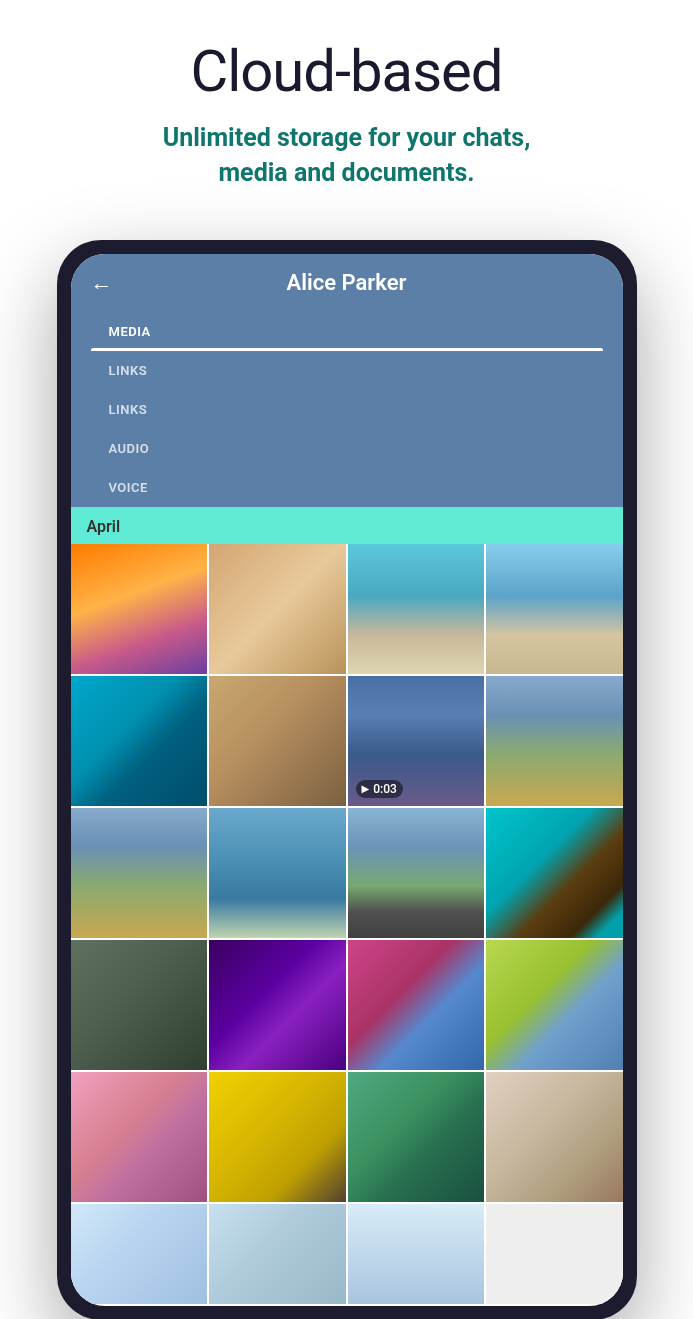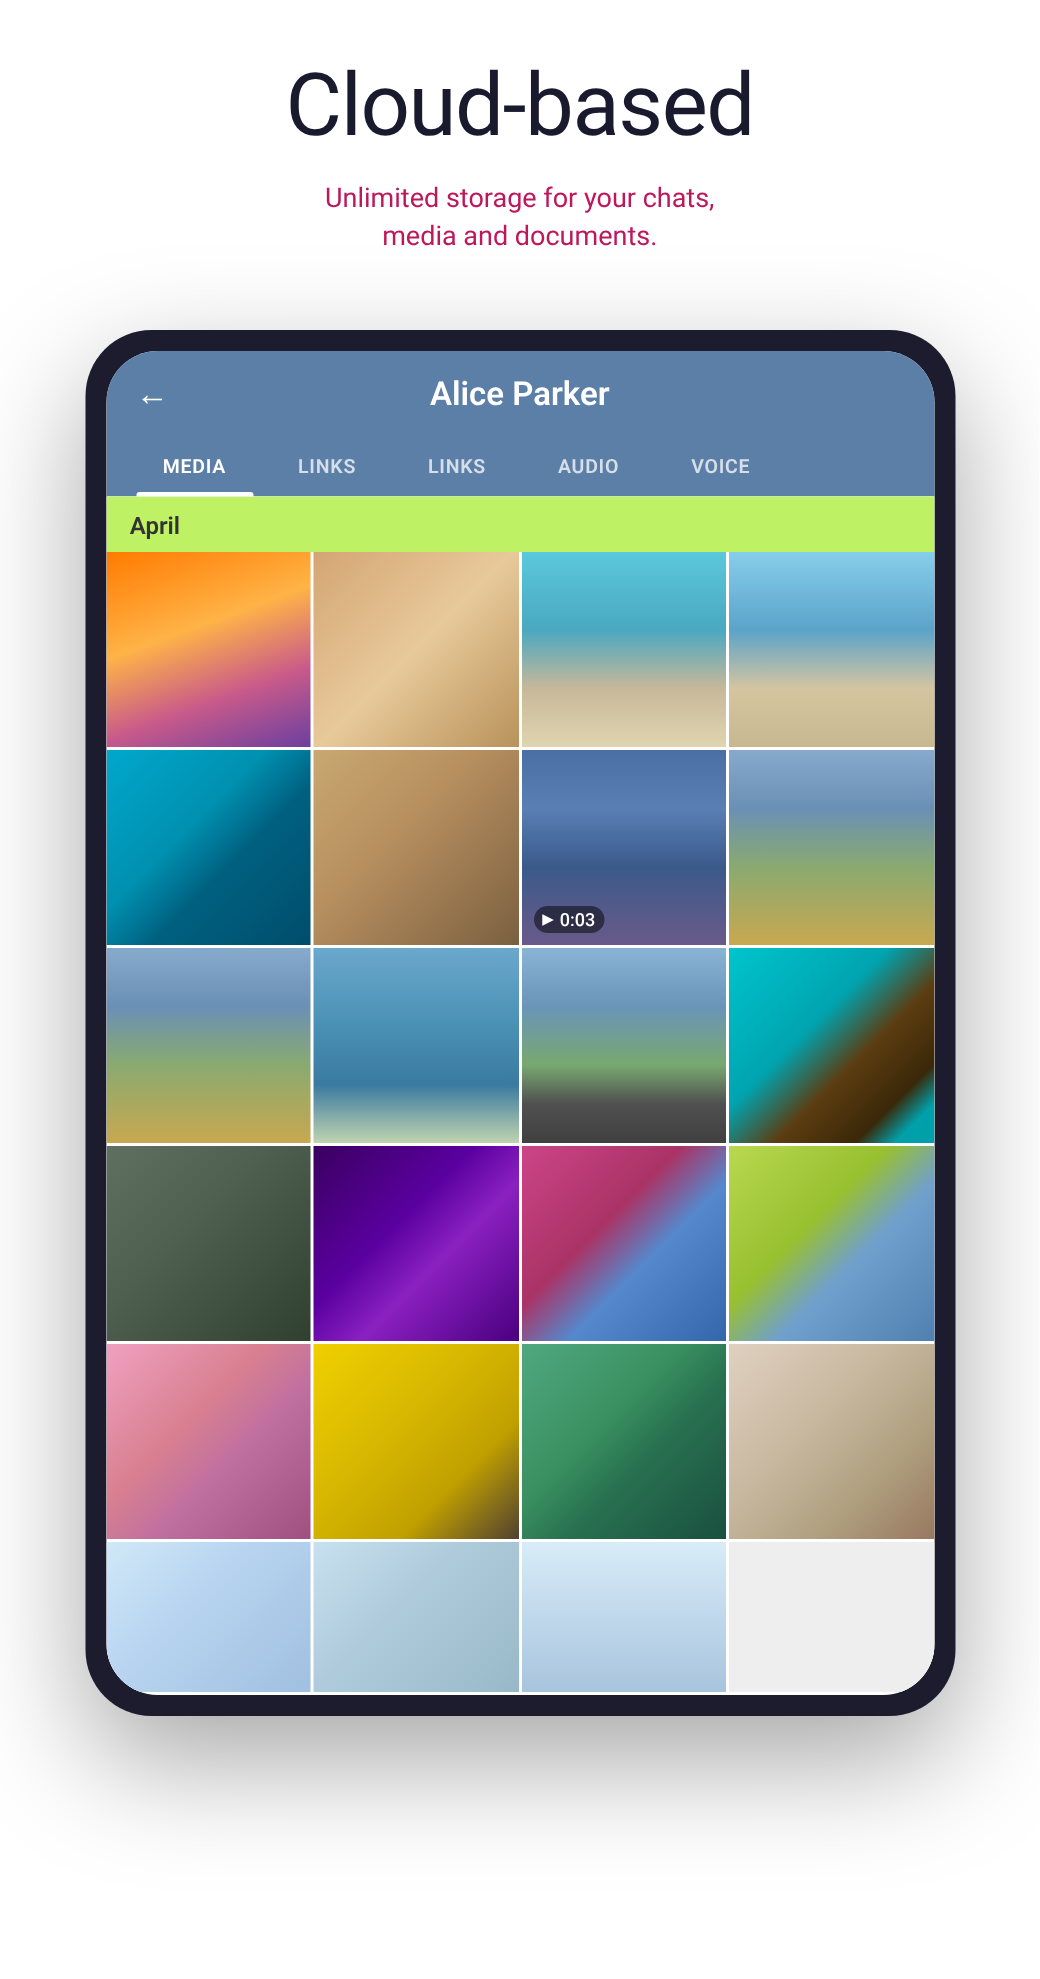--- a/index.html
+++ b/index.html
@@ -24,23 +24,23 @@
     .hero-title {
       font-size: 58px;
       font-weight: 400;
       color: #1a1a2e;
       line-height: 1.1;
       margin-bottom: 16px;
       letter-spacing: -1px;
     }
 
     .hero-subtitle {
-      font-size: 18px;
-      color: #be185d;
-      font-weight: 400;
+      font-size: 25px;
+      color: #0f766e;
+      font-weight: 700;
       line-height: 1.4;
     }
 
     .phone-wrapper {
       position: relative;
       width: 580px;
       margin: 20px auto 0;
     }
 
     .phone-frame {
@@ -80,21 +80,22 @@
       color: #fff;
       font-size: 22px;
       font-weight: 600;
       flex: 1;
       text-align: center;
       margin-right: 38px;
     }
 
     .tab-bar {
       display: flex;
-      gap: 12px;
+      gap: 0;
+      flex-direction: column;
     }
 
     .tab-item {
       color: rgba(255,255,255,0.75);
       font-size: 13px;
       font-weight: 600;
       letter-spacing: 0.5px;
       padding: 12px 18px;
       cursor: pointer;
       position: relative;
@@ -118,21 +119,21 @@
     
     .media-grid-container {
       background: #fff;
     }
 
     .month-label {
       font-size: 16px;
       font-weight: 600;
       color: #333;
       padding: 10px 16px 8px;
-      background: #bef264;
+      background: #5eead4;
     }
 
     .grid-row {
       display: flex;
       gap: 2px;
       margin-bottom: 2px;
     }
 
     .grid-cell {
       flex: 1;

